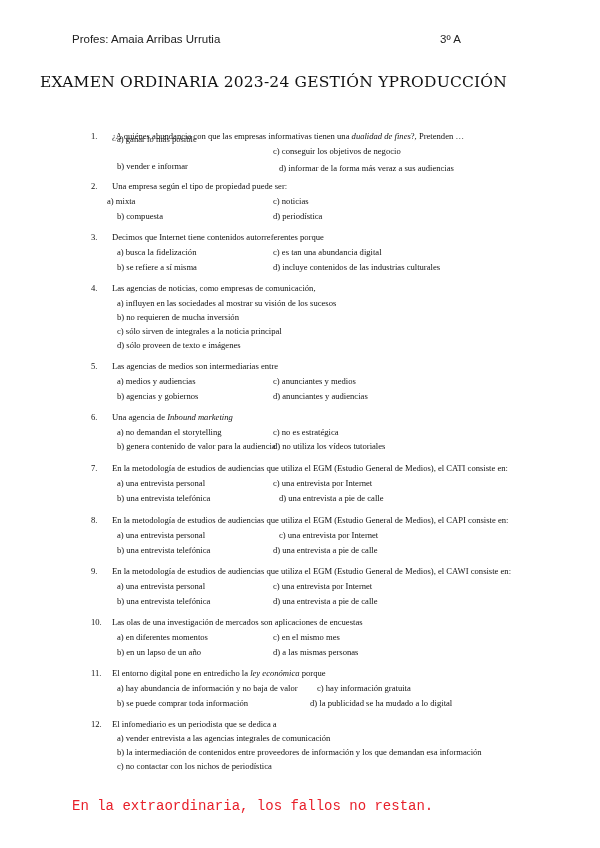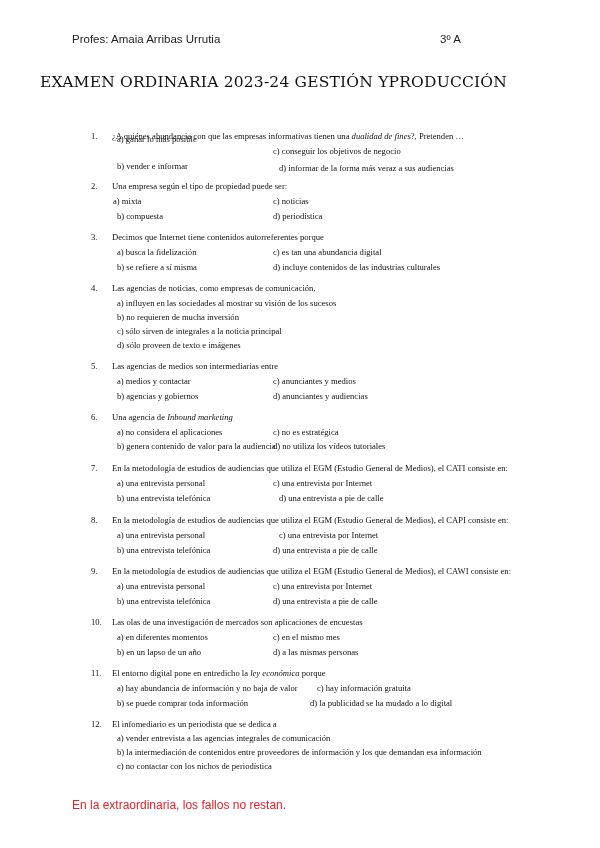--- a/index.html
+++ b/index.html
@@ -5,21 +5,21 @@
     html, body { margin: 0; padding: 0; background: #ffffff; }
     body { width: 600px; height: 848px; position: relative; overflow: hidden; color: #111; }
     .header { position: absolute; top: 33px; left: 72px; width: 460px; font-family: "Liberation Sans", sans-serif; font-size: 11.5px; color: #222; }
     .header .right { position: absolute; left: 368px; top: 0; }
     .title { position: absolute; top: 70px; left: 40px; width: 520px; font-family: "DejaVu Serif", serif; font-size: 15.5px; line-height: 24px; letter-spacing: 0.2px; color: #111; }
     .q { position: absolute; left: 91px; font-family: "Liberation Serif", serif; font-size: 8.6px; color: #111; }
     .q .num { position: absolute; left: 0; top: 0; width: 20px; }
     .q .stem { position: absolute; left: 21px; top: 0; white-space: nowrap; }
     .q .opt { position: absolute; white-space: nowrap; }
     .q em { font-style: italic; }
-    .note { position: absolute; top: 798px; left: 72px; font-family: Liberation Sans, sans-serif; font-size: 12px; color: #e8202a; }
+    .note { position: absolute; top: 798px; left: 72px; font-family: Liberation Mono, monospace; font-size: 14px; color: #e8202a; }
   </style>
 </head>
 <body>
 
 <div class="header">
   <span>Profes: Amaia Arribas Urrutia</span>
   <span class="right">3º A</span>
 </div>
 
 <div class="title">
@@ -31,21 +31,21 @@
   <span class="stem"><span>¿A quiénes abundancia con que las empresas informativas tienen una </span><em>dualidad de fines</em><span>?, Pretenden …</span></span>
   <span class="opt" style="left:26px;top:3px">a) ganar lo más posible</span>
   <span class="opt" style="left:26px;top:30px">b) vender e informar</span>
   <span class="opt" style="left:182px;top:15px">c) conseguir los objetivos de negocio</span>
   <span class="opt" style="left:188px;top:32px">d) informar de la forma más veraz a sus audiencias</span>
 </div>
 
 <div class="q" style="top:181px">
   <span class="num">2.</span>
   <span class="stem">Una empresa según el tipo de propiedad puede ser:</span>
-  <span class="opt" style="left:22px;top:15px">a) mixta</span>
+  <span class="opt" style="left:16px;top:15px">a) mixta</span>
   <span class="opt" style="left:26px;top:30px">b) compuesta</span>
   <span class="opt" style="left:182px;top:15px">c) noticias</span>
   <span class="opt" style="left:182px;top:30px">d) periodística</span>
 </div>
 
 <div class="q" style="top:232px">
   <span class="num">3.</span>
   <span class="stem">Decimos que Internet tiene contenidos autorreferentes porque</span>
   <span class="opt" style="left:26px;top:15px">a) busca la fidelización</span>
   <span class="opt" style="left:26px;top:30px">b) se refiere a sí misma</span>
@@ -58,30 +58,30 @@
   <span class="stem">Las agencias de noticias, como empresas de comunicación,</span>
   <span class="opt" style="left:26px;top:15px">a) influyen en las sociedades al mostrar su visión de los sucesos</span>
   <span class="opt" style="left:26px;top:29px">b) no requieren de mucha inversión</span>
   <span class="opt" style="left:26px;top:43px">c) sólo sirven de integrales a la noticia principal</span>
   <span class="opt" style="left:26px;top:57px">d) sólo proveen de texto e imágenes</span>
 </div>
 
 <div class="q" style="top:361px">
   <span class="num">5.</span>
   <span class="stem">Las agencias de medios son intermediarias entre</span>
-  <span class="opt" style="left:26px;top:15px">a) medios y contactar</span>
+  <span class="opt" style="left:26px;top:15px">a) medios y audiencias</span>
   <span class="opt" style="left:26px;top:30px">b) agencias y gobiernos</span>
   <span class="opt" style="left:182px;top:15px">c) anunciantes y medios</span>
   <span class="opt" style="left:182px;top:30px">d) anunciantes y audiencias</span>
 </div>
 
 <div class="q" style="top:412px">
   <span class="num">6.</span>
   <span class="stem"><span>Una agencia de </span><em>Inbound marketing</em><span></span></span>
-  <span class="opt" style="left:26px;top:15px">a) no considera el aplicaciones</span>
+  <span class="opt" style="left:26px;top:15px">a) no demandan el storytelling</span>
   <span class="opt" style="left:26px;top:29px">b) genera contenido de valor para la audiencia</span>
   <span class="opt" style="left:182px;top:15px">c) no es estratégica</span>
   <span class="opt" style="left:182px;top:29px">d) no utiliza los vídeos tutoriales</span>
 </div>
 
 <div class="q" style="top:463px">
   <span class="num">7.</span>
   <span class="stem">En la metodología de estudios de audiencias que utiliza el EGM (Estudio General de Medios), el CATI consiste en:</span>
   <span class="opt" style="left:26px;top:15px">a) una entrevista personal</span>
   <span class="opt" style="left:26px;top:30px">b) una entrevista telefónica</span>

